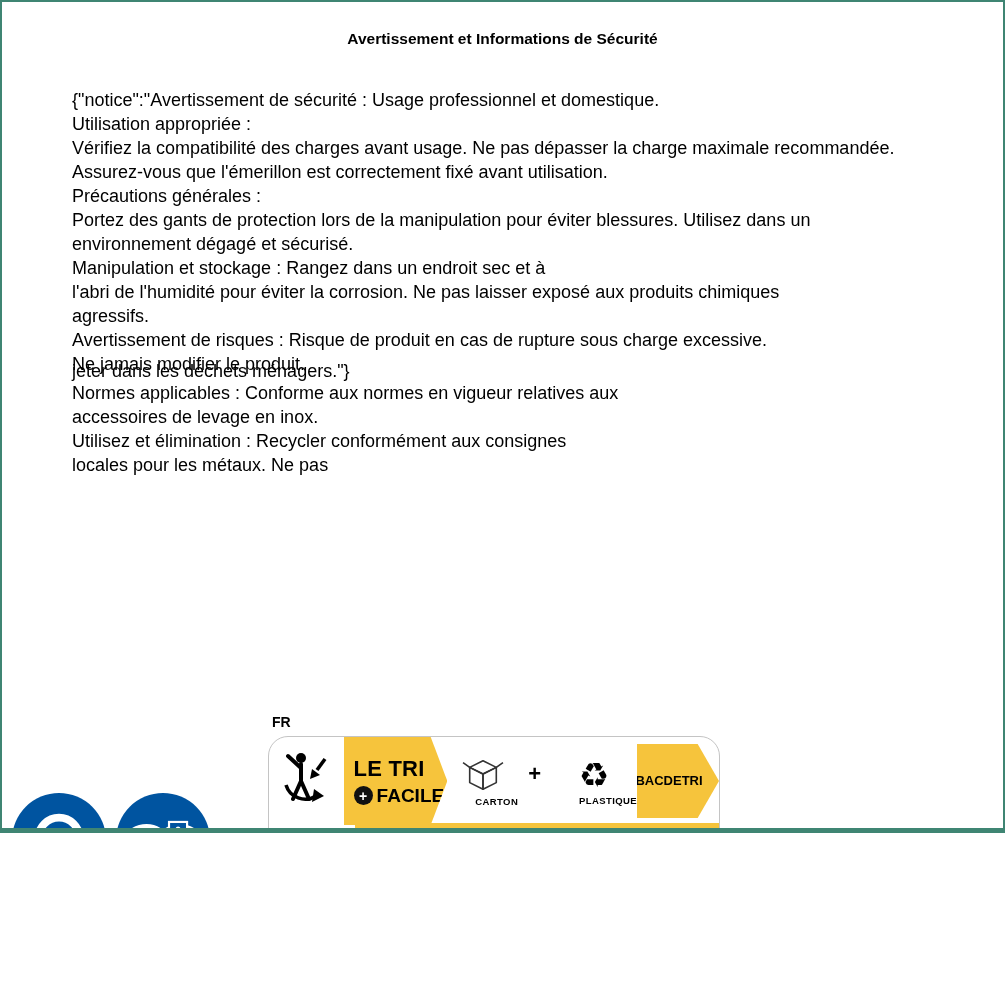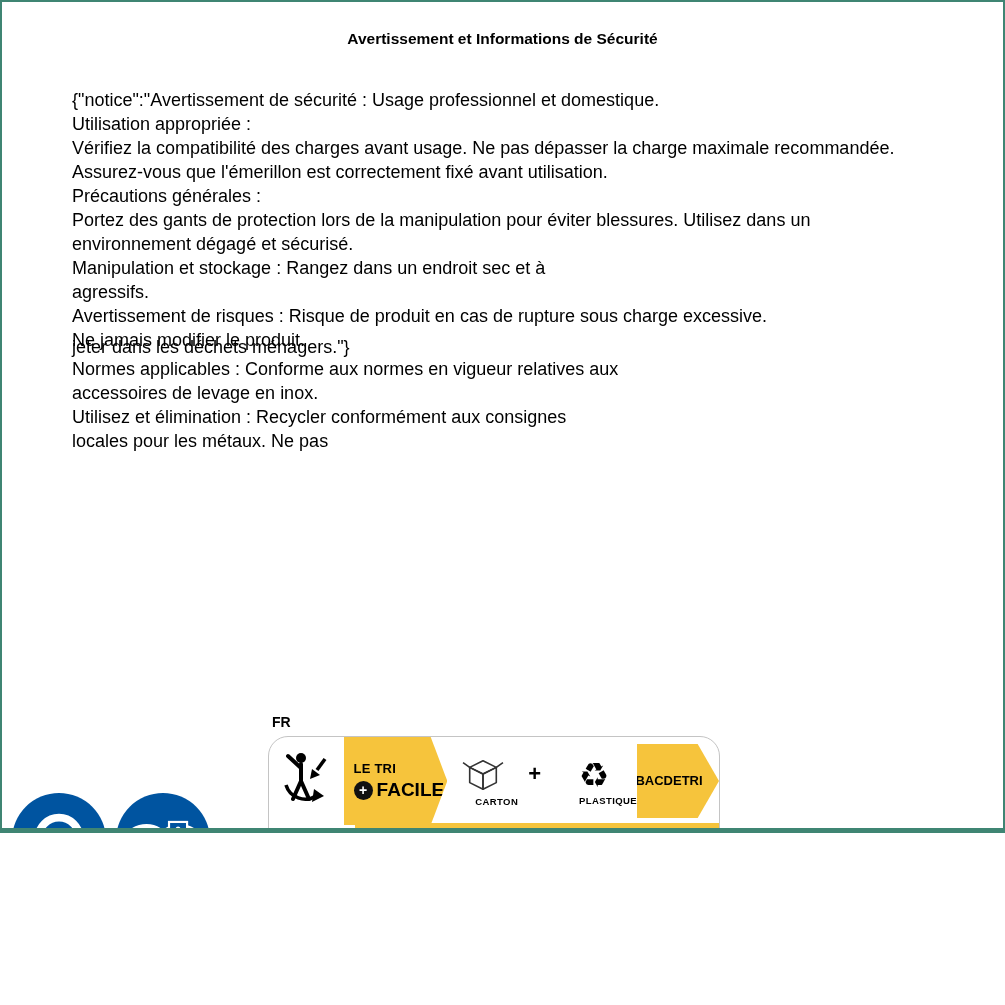--- a/index.html
+++ b/index.html
@@ -25,21 +25,21 @@
 
   
   .fr { position:absolute; left:270px; top:712px; font-weight:bold; font-size:14px; }
   .tri-box { position:absolute; left:266px; top:734px; width:452px; height:118px;
              background:#fff; border:1.5px solid #c4c4c4; border-radius:20px; overflow:hidden; }
   .tri-top { display:flex; height:88px; align-items:stretch; }
   .triman-zone { width:86px; display:flex; align-items:center; justify-content:center; }
   .tri-yellow { width:118px; background:#f6c43c; height:88px;
                 clip-path:polygon(0 0, 84% 0, 100% 50%, 84% 100%, 0 100%);
                 display:flex; flex-direction:column; justify-content:center; padding-left:10px; gap:3px; }
-  .tri-l1 { font-weight:bold; font-size:13px; letter-spacing:0.2px; }
+  .tri-l1 { font-weight:bold; font-size:22px; letter-spacing:0.2px; }
   .tri-l2 { font-weight:bold; font-size:19px; display:flex; align-items:center; gap:4px; }
   .plus-badge { width:19px; height:19px; border-radius:50%; background:#111; color:#fff;
                 display:inline-flex; align-items:center; justify-content:center;
                 font-size:14px; font-weight:bold; }
   .materials { flex:1; display:flex; align-items:center; justify-content:center; gap:10px; }
   .mat { display:flex; flex-direction:column; align-items:center; gap:2px; }
   .mat-label { font-size:9.5px; font-weight:bold; letter-spacing:0.4px;margin-left:28px; }
   .mat-plus { font-size:22px; font-weight:bold; padding-bottom:14px; }
   .recycle-glyph { font-size:34px; line-height:36px; color:#000;
                    font-family:"DejaVu Sans", sans-serif; }
@@ -65,20 +65,21 @@
 
   <div class="notice">
     <div class="line">{"notice":"Avertissement de sécurité : Usage professionnel et domestique.</div>
     <div class="line">Utilisation appropriée :</div>
     <div class="line">Vérifiez la compatibilité des charges avant usage. Ne pas dépasser la charge maximale recommandée.</div>
     <div class="line">Assurez-vous que l'émerillon est correctement fixé avant utilisation.</div>
     <div class="line">Précautions générales :</div>
     <div class="line">Portez des gants de protection lors de la manipulation pour éviter blessures. Utilisez dans un</div>
     <div class="line">environnement dégagé et sécurisé.</div>
     <div class="line">Manipulation et stockage : Rangez dans un endroit sec et à</div>
+    <div class="line">l'abri de l'humidité pour éviter la corrosion. Ne pas laisser exposé aux produits chimiques</div>
     <div class="line">agressifs.</div>
     <div class="line">Avertissement de risques : Risque de produit en cas de rupture sous charge excessive.</div>
     <div class="overlap">
       <div class="line a">Ne jamais modifier le produit.</div>
       <div class="line b">jeter dans les déchets ménagers."}</div>
     </div>
     <div class="line">Normes applicables : Conforme aux normes en vigueur relatives aux</div>
     <div class="line">accessoires de levage en inox.</div>
     <div class="line">Utilisez et élimination : Recycler conformément aux consignes</div>
     <div class="line">locales pour les métaux. Ne pas</div>

